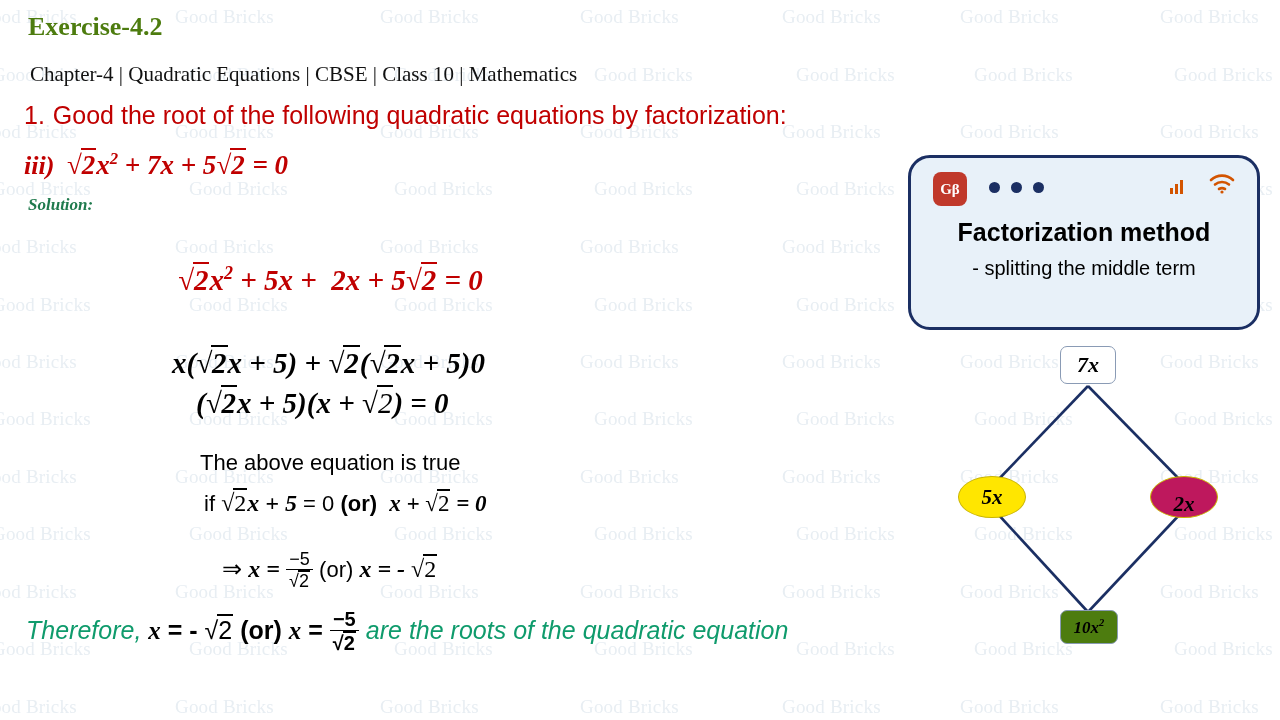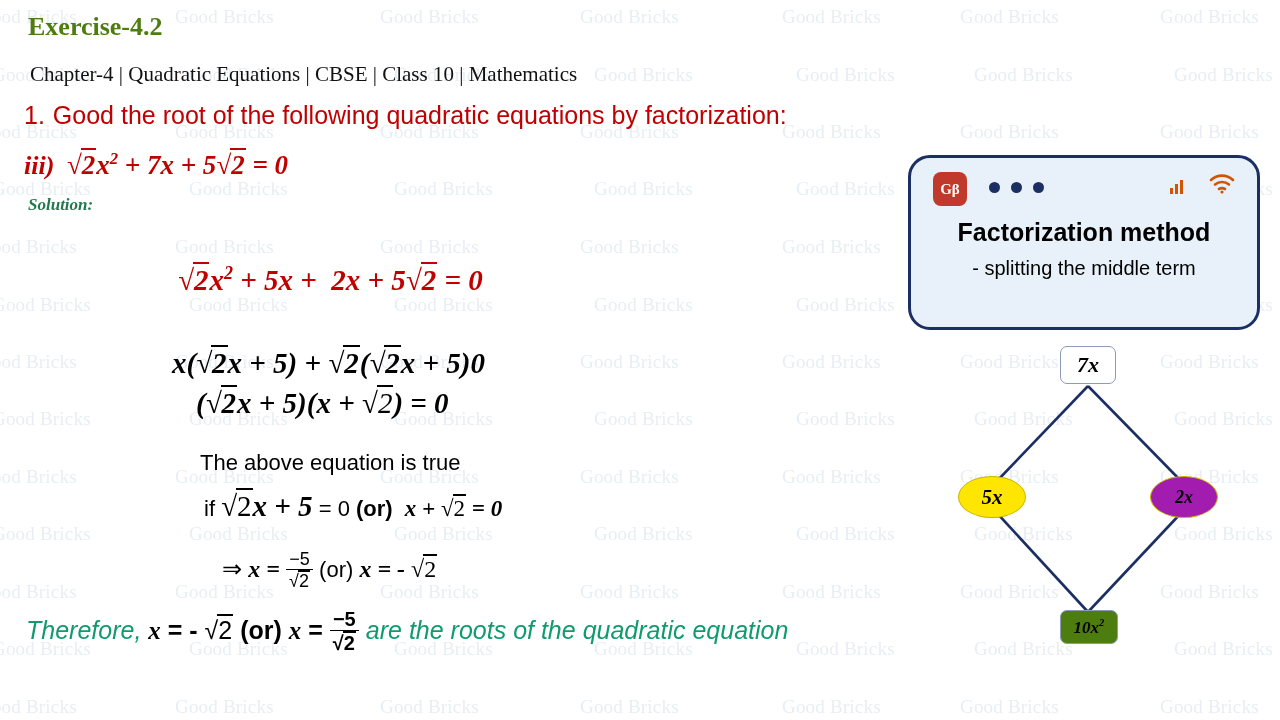--- a/index.html
+++ b/index.html
@@ -227,24 +227,25 @@
     left: 58px; top: 136px;
     width: 68px; height: 42px;
     background: #ffe600;
     border: 1.6px solid #c9b400;
     border-radius: 50%;
     font-size: 21px;
   }
   #node-right {
     left: 250px; top: 136px;
     width: 68px; height: 42px;
-    background: #a21caf;
+    background: #be185d;
     border: 1.6px solid #c9b400;
     border-radius: 50%;
-    font-size: 18px;
+    font-size: 21px;
+    align-items: flex-end;
   }
   #node-bottom {
     left: 160px; top: 270px;
     width: 58px; height: 34px;
     background: #4d7c0f;
     border: 1.6px solid #8a9bb5;
     border-radius: 7px;
     font-size: 17px;
   }
 </style>
@@ -373,21 +374,21 @@
   </div>
 
   <div class="abs mathline" id="line4">
     (<span class="sqrt-wrap">√<span class="bar">2</span></span><span class="bi">x</span> + 5)(<span class="bi">x</span> + <span class="sqrt-wrap" style="font-weight:normal;">√<span class="bar">2</span></span>) = 0
   </div>
 
   <div class="abs" id="text1">The above equation is true</div>
 
   <div class="abs" id="text2">
     <span>if</span>
-    <span class="mathline" style="font-size:29px;margin-top:32px;"><span class="sqrt-wrap" style="font-weight:normal;font-style:normal;">√<span class="bar">2</span></span><span class="bi">x</span> + 5</span>
+    <span class="mathline" style="font-size:24px;margin-top:32px;"><span class="sqrt-wrap" style="font-weight:normal;font-style:normal;">√<span class="bar">2</span></span><span class="bi">x</span> + 5</span>
     <span>= 0</span>
     <b>(or)</b>
     <span class="mathline" style="font-size:23px; margin-left:6px;"><span class="bi">x</span> + <span class="sqrt-wrap" style="font-weight:normal;font-style:normal;">√<span class="bar">2</span></span> = 0</span>
   </div>
 
   <div class="abs" id="text3">
     <span style="font-size:24px;">⇒</span>
     <span class="mathline" style="font-size:24px;"><span class="bi">x</span> =</span>
     <span class="frac" style="font-size:18px;">
       <span class="num">−5</span>

